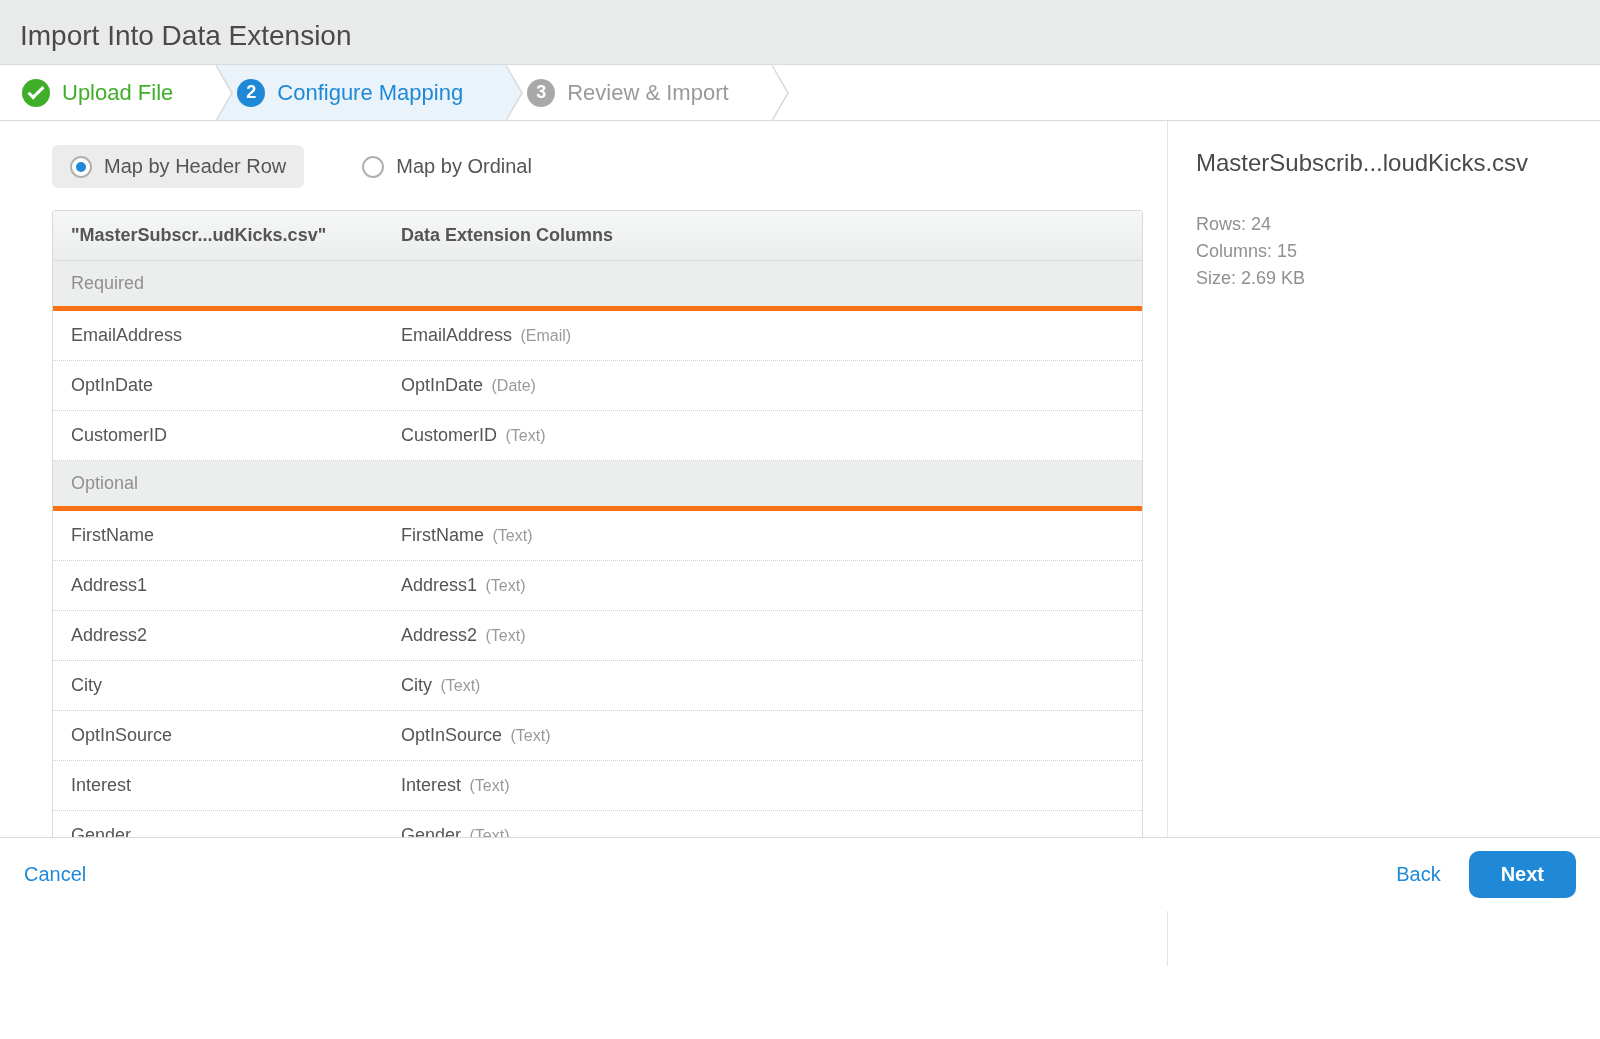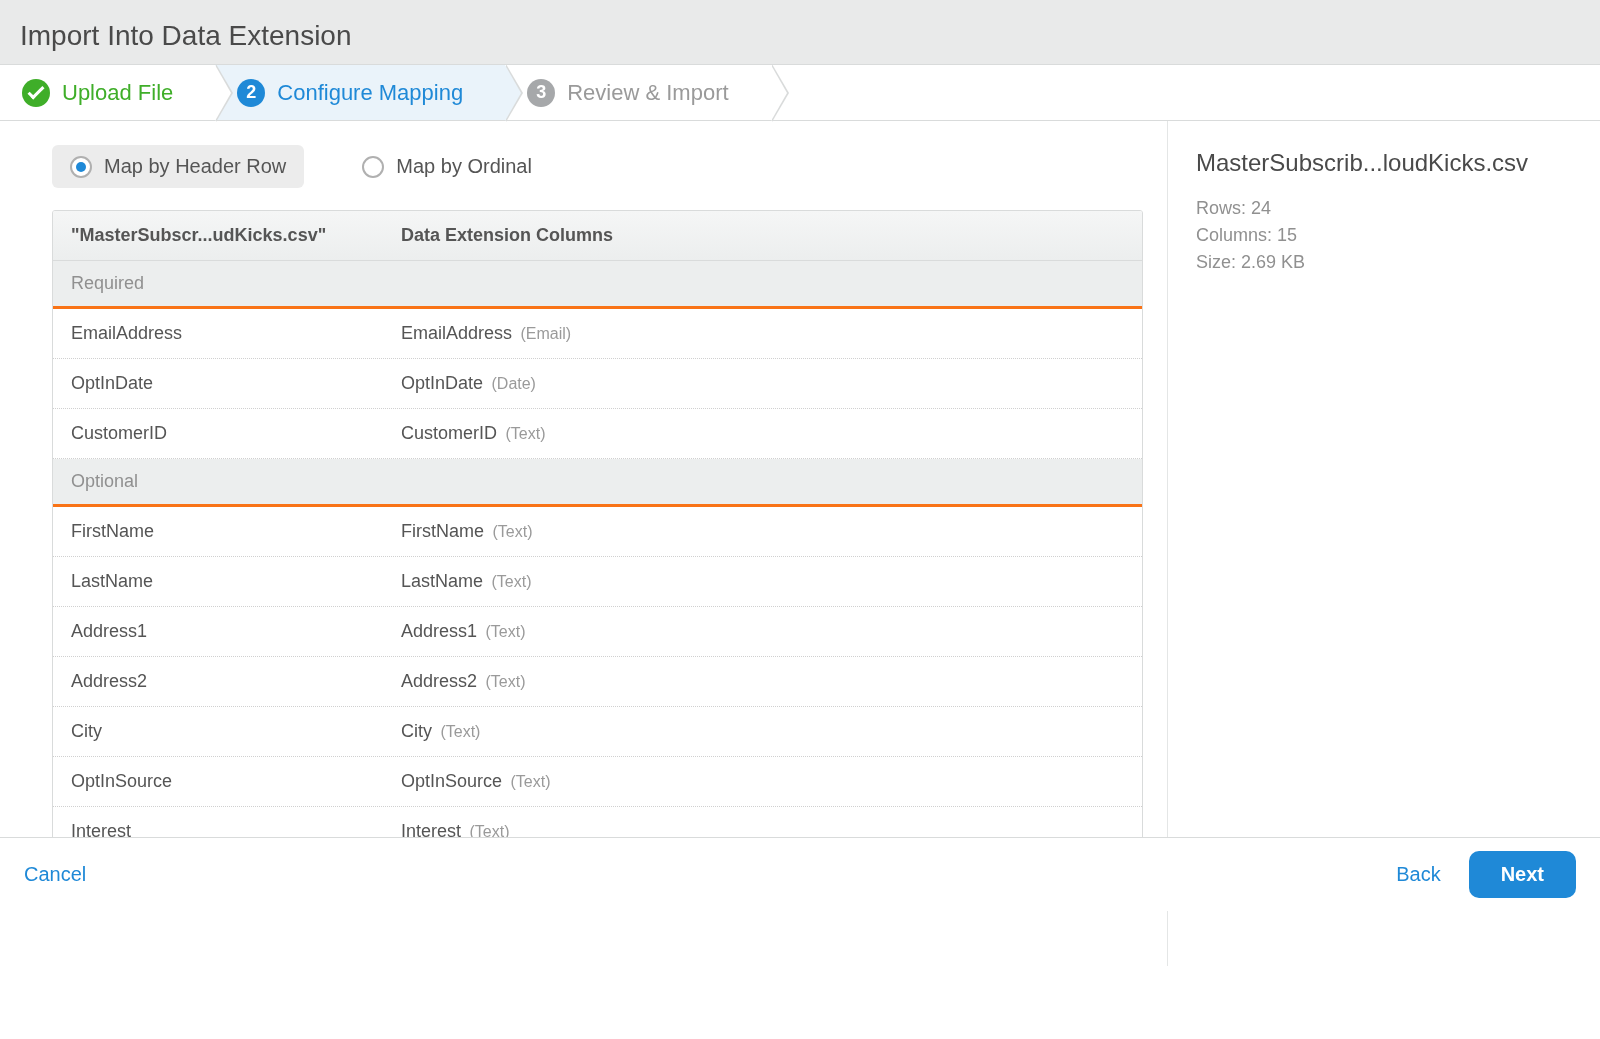--- a/index.html
+++ b/index.html
@@ -107,21 +107,21 @@
     }
     .sidebar {
       width: 432px;
       padding: 28px 28px;
       color: #808080;
     }
     .sidebar h2 {
       font-size: 24px;
       font-weight: 400;
       color: #4a4a4a;
-      margin-bottom: 18px;
+      margin-bottom: 34px;
     }
     .sidebar .info-line {
       font-size: 18px;
       color: #909090;
       line-height: 1.5;
     }
 
     
     .mode-row {
       display: flex;
@@ -182,21 +182,21 @@
       background: linear-gradient(#f5f6f6, #eceeee);
       border-bottom: 1px solid #d9dbdb;
       font-weight: 700;
       color: #555;
       font-size: 18px;
     }
     .map-section-row {
       background: #eceeee;
       color: #909090;
       font-size: 18px;
-      border-bottom: 3px solid #f97316;
+      border-bottom: 5px solid #f97316;
     }
     .map-section-row .map-col-left { padding-top: 12px; padding-bottom: 12px; }
     .map-row {
       border-bottom: 1px dotted #d0d0d0;
       font-size: 18px;
       color: #555;
     }
     .map-row:last-child { border-bottom: none; }
     .type-label {
       color: #9a9a9a;
@@ -316,24 +316,20 @@
             <div class="map-col-right"><span>CustomerID</span><span class="type-label"> (Text)</span></div>
           </div>
           <div class="map-section-row">
             <div class="map-col-left">Optional</div>
           </div>
           <div class="map-row">
             <div class="map-col-left">FirstName</div>
             <div class="map-col-right"><span>FirstName</span><span class="type-label"> (Text)</span></div>
           </div>
           <div class="map-row">
-            <div class="map-col-left">LastName</div>
-            <div class="map-col-right"><span>LastName</span><span class="type-label"> (Text)</span></div>
-          </div>
-          <div class="map-row">
             <div class="map-col-left">Address1</div>
             <div class="map-col-right"><span>Address1</span><span class="type-label"> (Text)</span></div>
           </div>
           <div class="map-row">
             <div class="map-col-left">Address2</div>
             <div class="map-col-right"><span>Address2</span><span class="type-label"> (Text)</span></div>
           </div>
           <div class="map-row">
             <div class="map-col-left">City</div>
             <div class="map-col-right"><span>City</span><span class="type-label"> (Text)</span></div>

